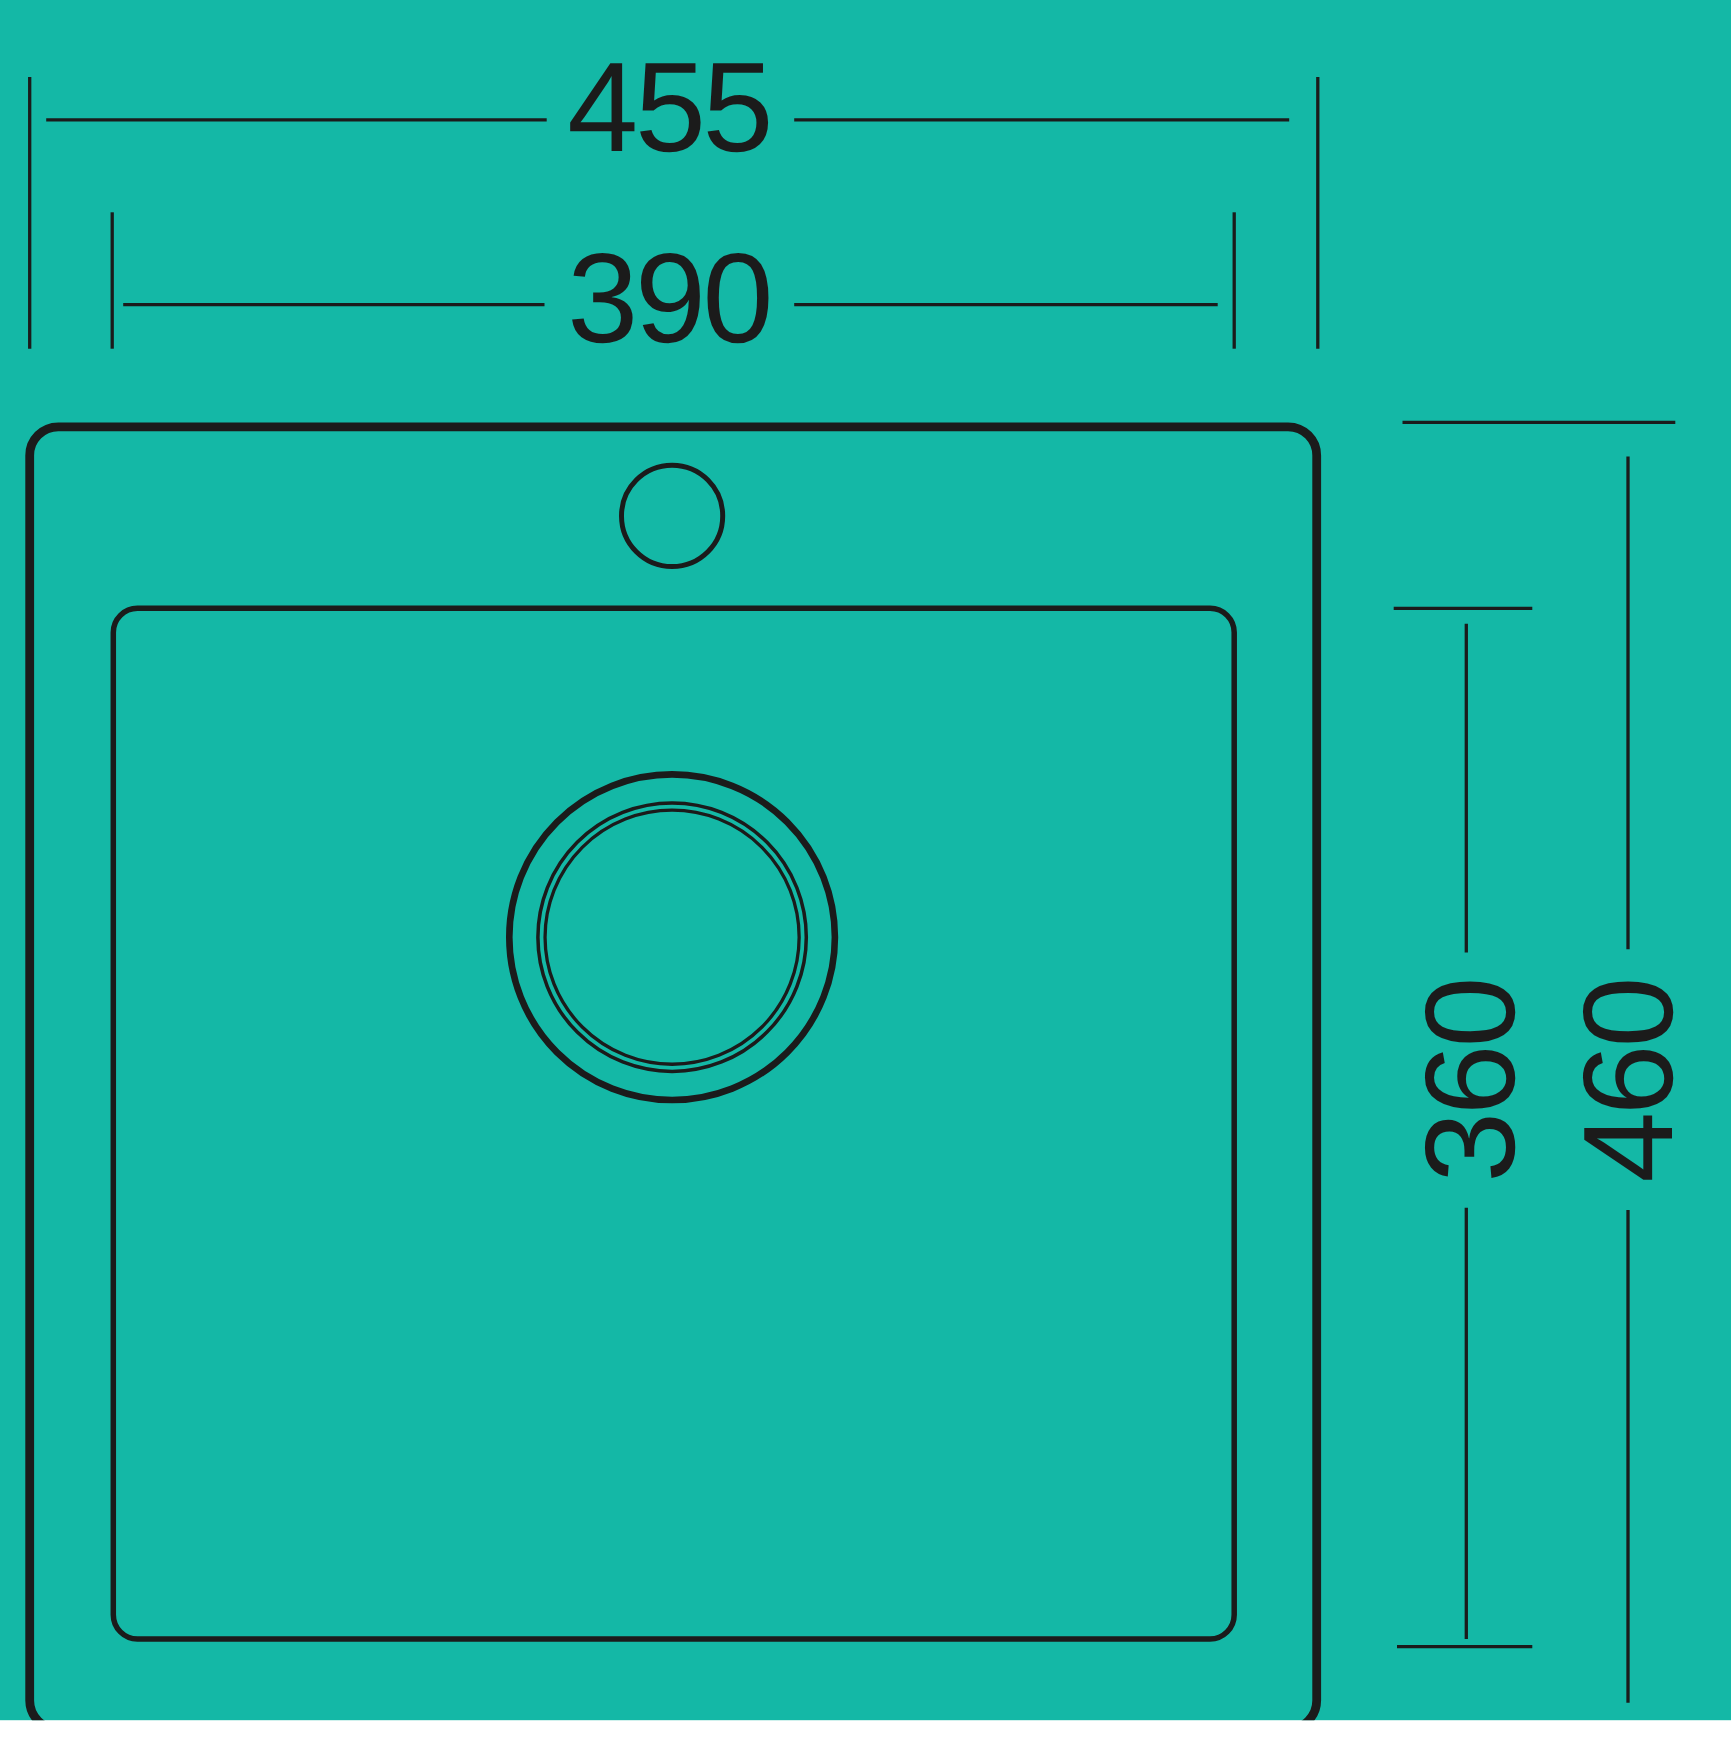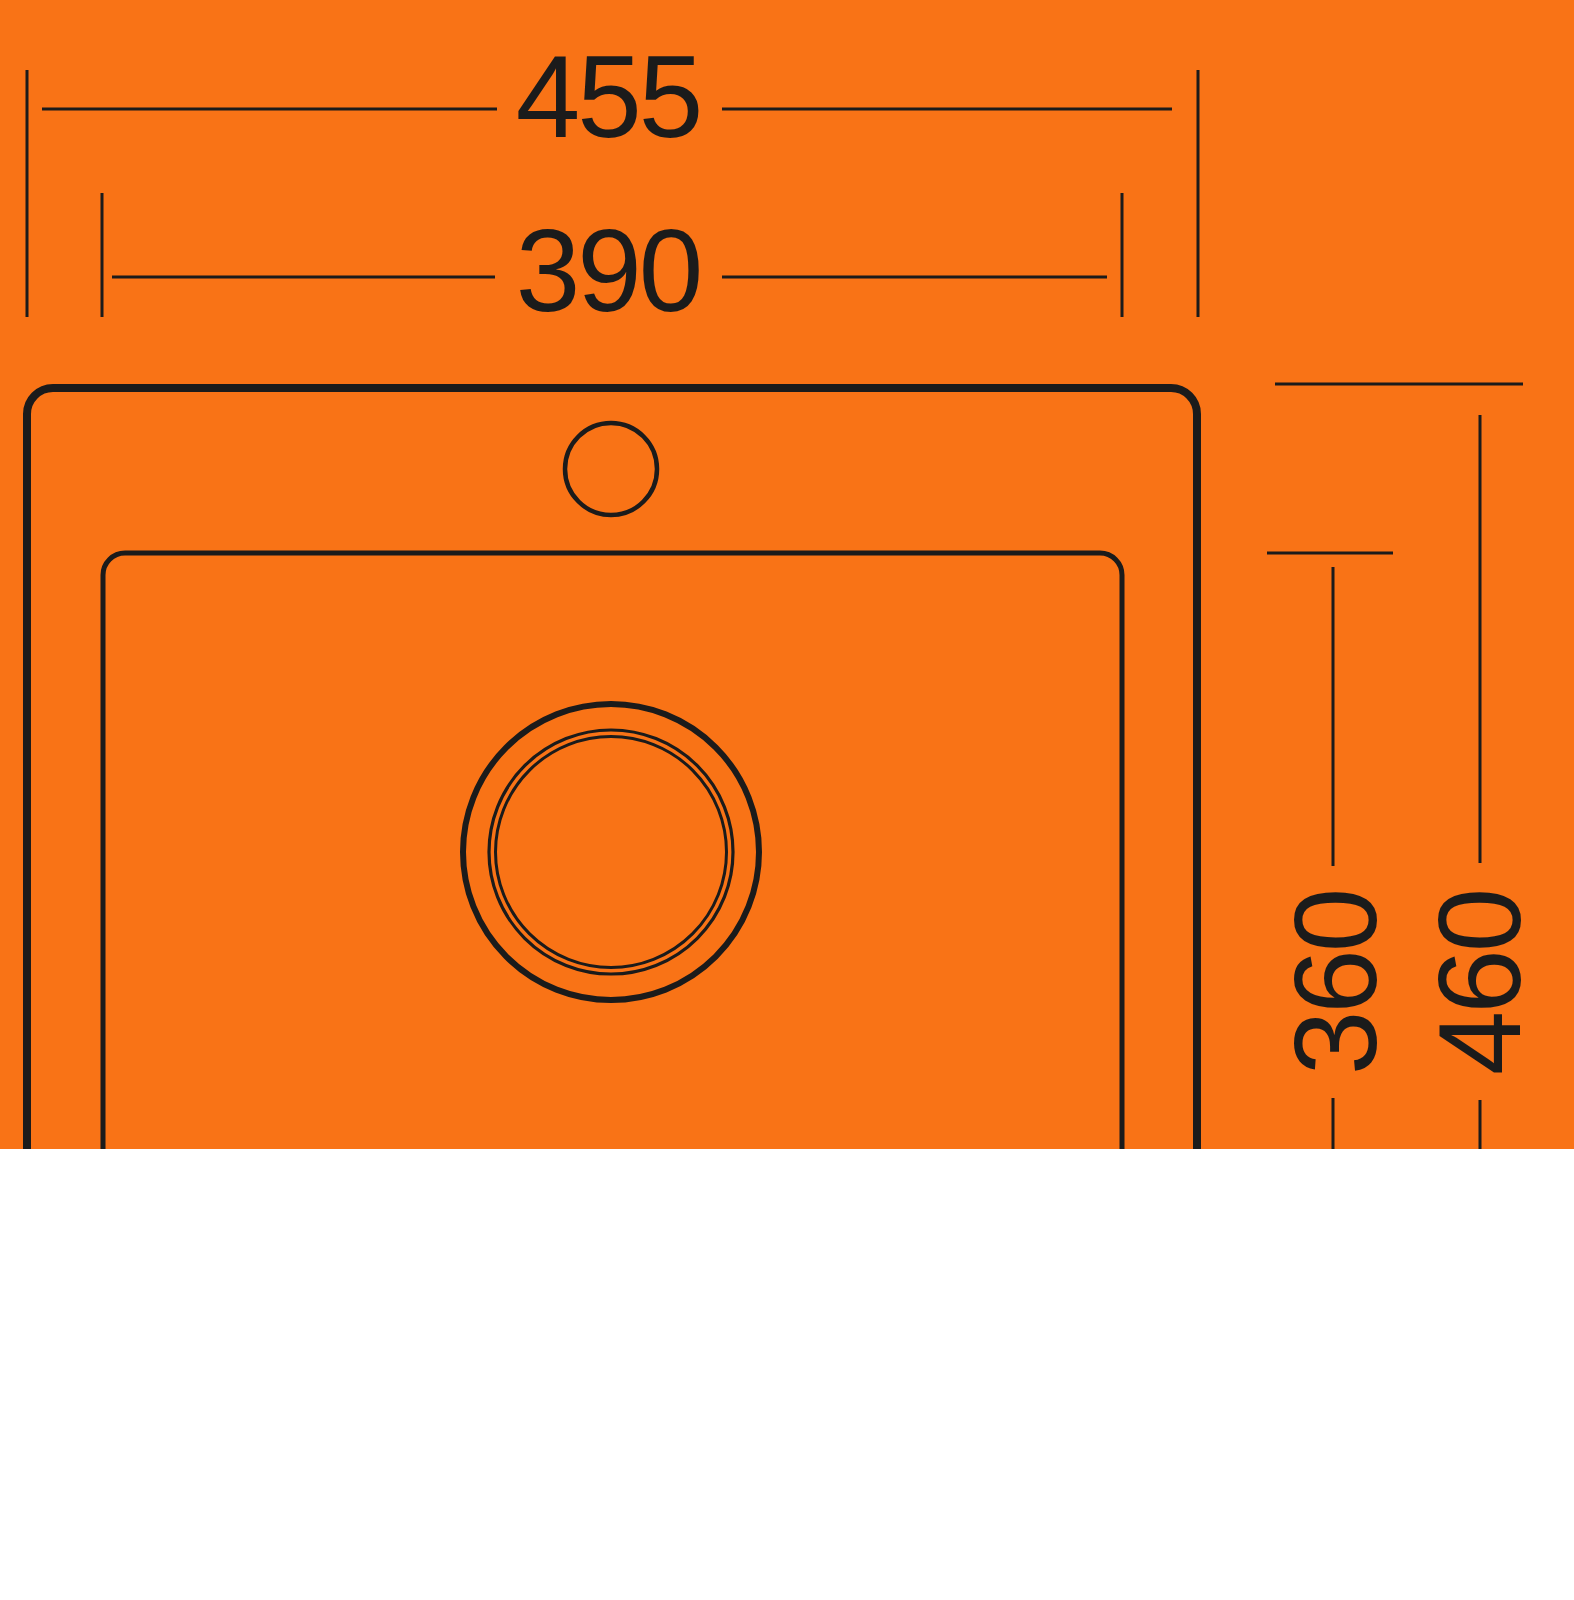--- a/index.html
+++ b/index.html
@@ -3,22 +3,22 @@
 <meta charset="utf-8">
 <style>
   html, body {
     margin: 0;
     padding: 0;
     background: #ffffff;
   }
   .canvas {
     position: relative;
     width: 1574px;
-    height: 1149px;
-    background: #f97316;
+    height: 1564px;
+    background: #14b8a6;
     overflow: hidden;
     font-family: "Liberation Sans", sans-serif;
   }
   svg { display: block; }
   .dim-text {
     font-family: "Liberation Sans", sans-serif;
     font-size: 116px;
     letter-spacing: -3px;
     fill: #1b1b1b;
   }

